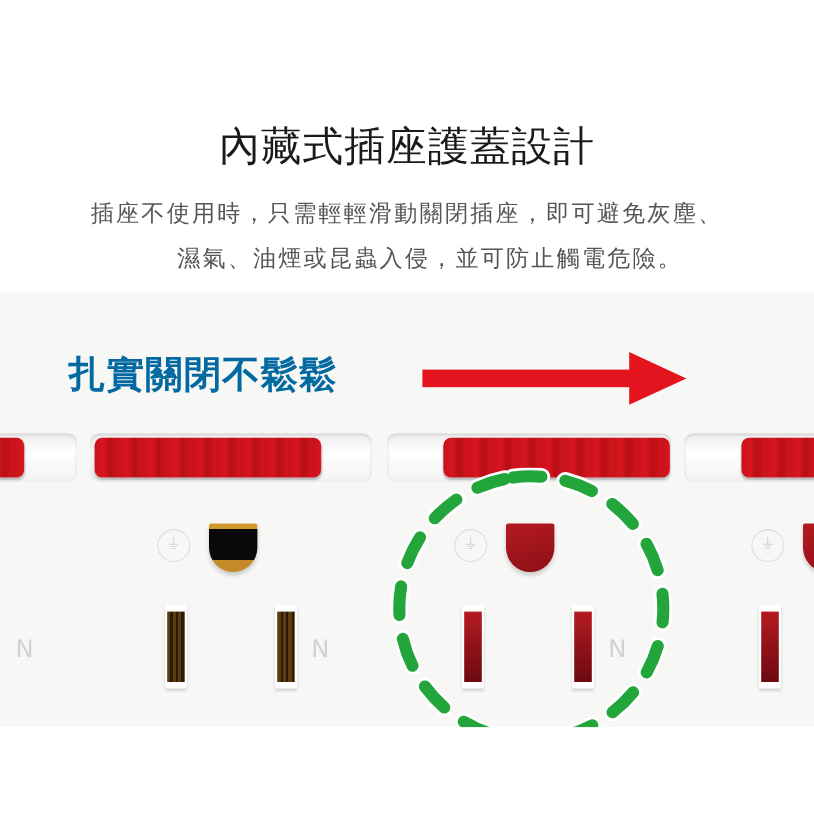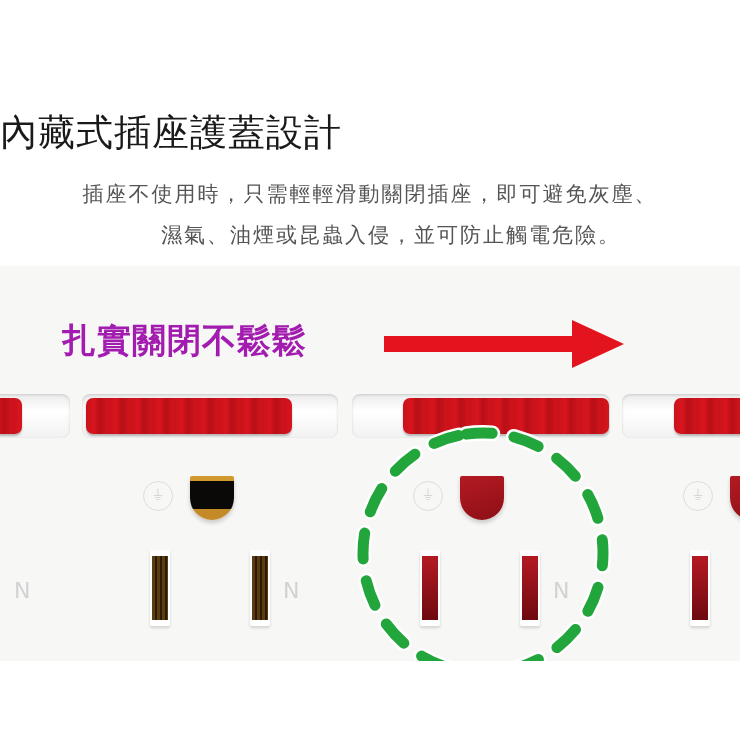--- a/index.html
+++ b/index.html
@@ -1,36 +1,36 @@
 <!DOCTYPE html>
 <html><head>
   <meta charset="utf-8">
   <style>
     * { box-sizing: border-box; margin: 0; padding: 0; }
     html, body { width: 740px; height: 740px; background: #ffffff; overflow: hidden; }
     body { position: relative; font-family: "DejaVu Sans", "Liberation Sans", sans-serif; }
 
     .title {
-      position: absolute; left: 0; top: 108px; width: 740px; 
+      position: absolute; left: 0; top: 108px; width: 740px; text-align: center;
       font-size: 37px; color: #1a1a1a; letter-spacing: 1px; font-weight: normal;
     }
     .desc {
       position: absolute; left: 0; width: 740px; text-align: center;
       font-size: 21px; color: #555555; letter-spacing: 2px;
     }
     .desc.l1 { top: 180px; }
     .desc.l2 { top: 221px; padding-left: 42px; }
 
     .product {
       position: absolute; left: 0; top: 266px; width: 740px; height: 395px;
       background: #f7f7f6;
     }
     .headline {
       position: absolute; left: 62px; top: 318px;
-      font-size: 34px; font-weight: bold; color: #a21caf; letter-spacing: 1px;
+      font-size: 34px; font-weight: bold; color: #0369a1; letter-spacing: 1px;
     }
     .arrow-shaft {
       position: absolute; left: 384px; top: 336px; width: 190px; height: 16px;
       background: #e3141d;
     }
     .arrow-head {
       position: absolute; left: 572px; top: 320px; width: 0; height: 0;
       border-top: 24px solid transparent; border-bottom: 24px solid transparent;
       border-left: 52px solid #e3141d;
     }

